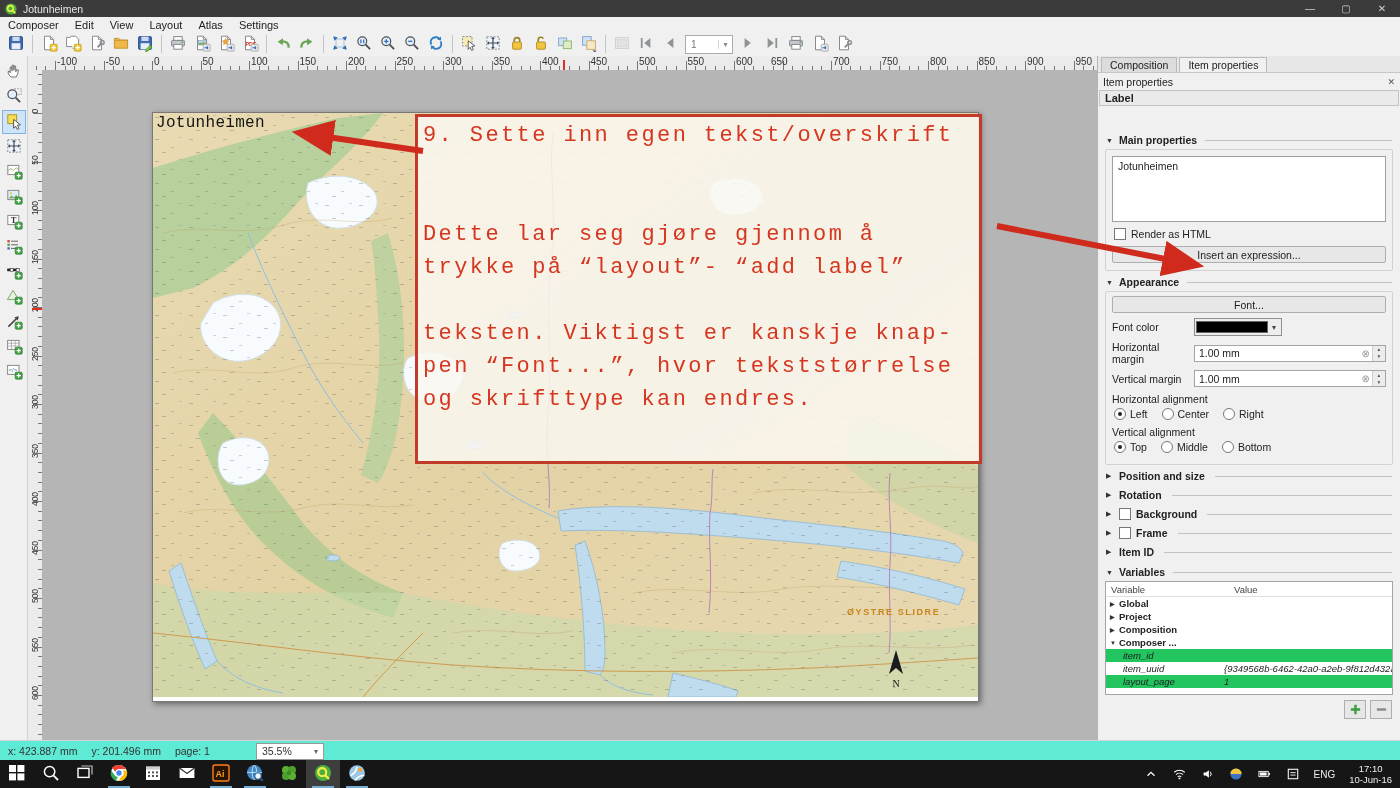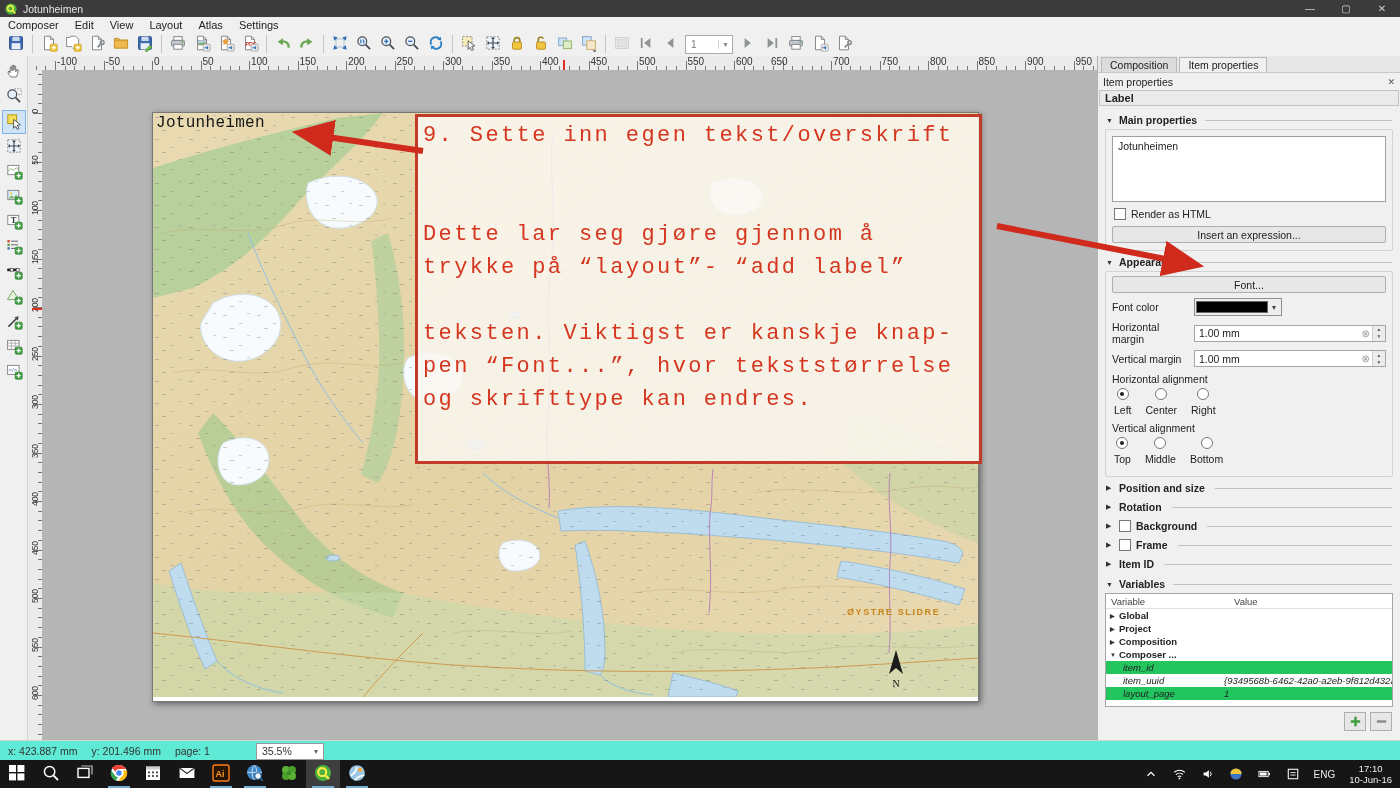--- a/index.html
+++ b/index.html
@@ -42,42 +42,42 @@
   .textbox{position:absolute;left:262px;top:1px;width:556px;height:342px;border:3px solid #c23a28;background:rgba(250,247,241,.86);
            font-family:"Liberation Mono","DejaVu Sans Mono",monospace;font-size:22px;line-height:33px;letter-spacing:2.4px;color:#d5361f;
            padding:2px 0 0 5px;overflow:hidden;white-space:pre;}
   
   .rightpanel{position:absolute;right:0;top:0;width:303px;height:100%;background:#f0f0f0;border-left:1px solid #b3b3b3;display:flex;flex-direction:column;box-sizing:border-box;}
   .ptabs{height:16px;display:flex;align-items:flex-end;background:#e7e7e7;border-bottom:1px solid #c6c6c6;padding-left:3px;}
   .ptab{font-size:10.5px;padding:1px 8px 1px;border:1px solid #b9b9b9;border-bottom:none;background:#dcdcdc;margin-right:2px;}
   .ptab.active{background:#f0f0f0;}
   .phead{height:15px;display:flex;align-items:center;font-size:10.5px;padding:1px 5px;}
   .pclose{margin-left:auto;color:#555;font-size:9px;}
-  .itemtype{margin:0 1px 0;background:#eaeaea;border:1px solid #c3c3c3;font-weight:bold;font-size:11px;padding:1px 5px;}
+  .itemtype{margin:0 1px 20px;background:#eaeaea;border:1px solid #c3c3c3;font-weight:bold;font-size:11px;padding:1px 5px;}
   .pscroll{flex:1;overflow:hidden;padding:3px 7px 0;}
   .ghead{display:flex;align-items:center;font-size:10.5px;margin:5px 1px 3px;}
   .tri{font-size:7px;margin-right:5px;color:#333;width:8px;}
   .hline{flex:1;height:1px;background:#c2c2c2;margin-left:8px;}
   .gbox{border:1px solid #d2d2d2;border-radius:2px;padding:6px 6px 7px;margin:0 0 2px;}
   .tarea{background:#fff;border:1px solid #9aa0a6;height:58px;font-size:10.5px;padding:3px 5px;color:#222;}
   .cbrow{display:flex;align-items:center;margin:6px 2px 6px;gap:5px;font-size:10.5px;}
   .cb{width:10px;height:10px;border:1px solid #777;background:#fff;display:inline-block;}
   .btn{background:#e7e7e7;border:1px solid #aeaeae;border-radius:2px;height:15px;font-size:10.5px;display:flex;align-items:center;justify-content:center;color:#222;}
   .formrow{display:flex;align-items:center;margin:5px 0;}
   .flabel{width:82px;font-size:10.5px;flex:none;}
   .spinput{flex:1;height:15px;background:#fff;border:1px solid #a5a5a5;display:flex;align-items:center;}
   .spinput .val{flex:1;padding-left:4px;font-size:10.5px;}
   .spinput .clr{color:#9a9a9a;font-size:10px;margin-right:2px;}
   .spinput .spn{width:12px;border-left:1px solid #cfcfcf;background:#ececec;font-size:5.5px;line-height:7px;text-align:center;color:#555;height:100%;display:flex;flex-direction:column;justify-content:center;}
   .colorbtn{width:84px;height:14px;border:1px solid #8f8f8f;background:#ededed;display:flex;align-items:center;padding:1px;}
   .swatch{flex:1;height:10px;background:#000;border:1px solid #666;}
   .ddarr{width:12px;text-align:center;font-size:8px;color:#444;}
   .alabel{font-size:10.5px;margin:6px 0 3px;}
   .radios{display:flex;gap:14px;margin:2px 2px 4px;}
-  .ritem{display:flex;align-items:center;gap:4px;font-size:10.5px;flex-direction:column;}
+  .ritem{display:flex;align-items:center;gap:4px;font-size:10.5px;}
   .rdot{width:10px;height:10px;border:1px solid #777;border-radius:50%;background:#fff;position:relative;display:inline-block;}
   .rdot.sel:after{content:"";position:absolute;left:2.5px;top:2.5px;width:4px;height:4px;border-radius:50%;background:#222;}
   .secrow{display:flex;align-items:center;height:18px;margin:1px 1px;font-size:10.5px;}
   .secrow b{margin-right:2px;}
   .secrow .cb{margin-right:5px;}
   .vtable{border:1px solid #a5a5a5;background:#fff;height:112px;font-size:9.5px;overflow:hidden;}
   .vhead{display:flex;height:14px;border-bottom:1px solid #e0e0e0;color:#444;align-items:center;}
   .vhead span{padding-left:5px;}
   .vrow{display:flex;height:13px;align-items:center;}
   .vrow.hl{background:#22c55e;}

